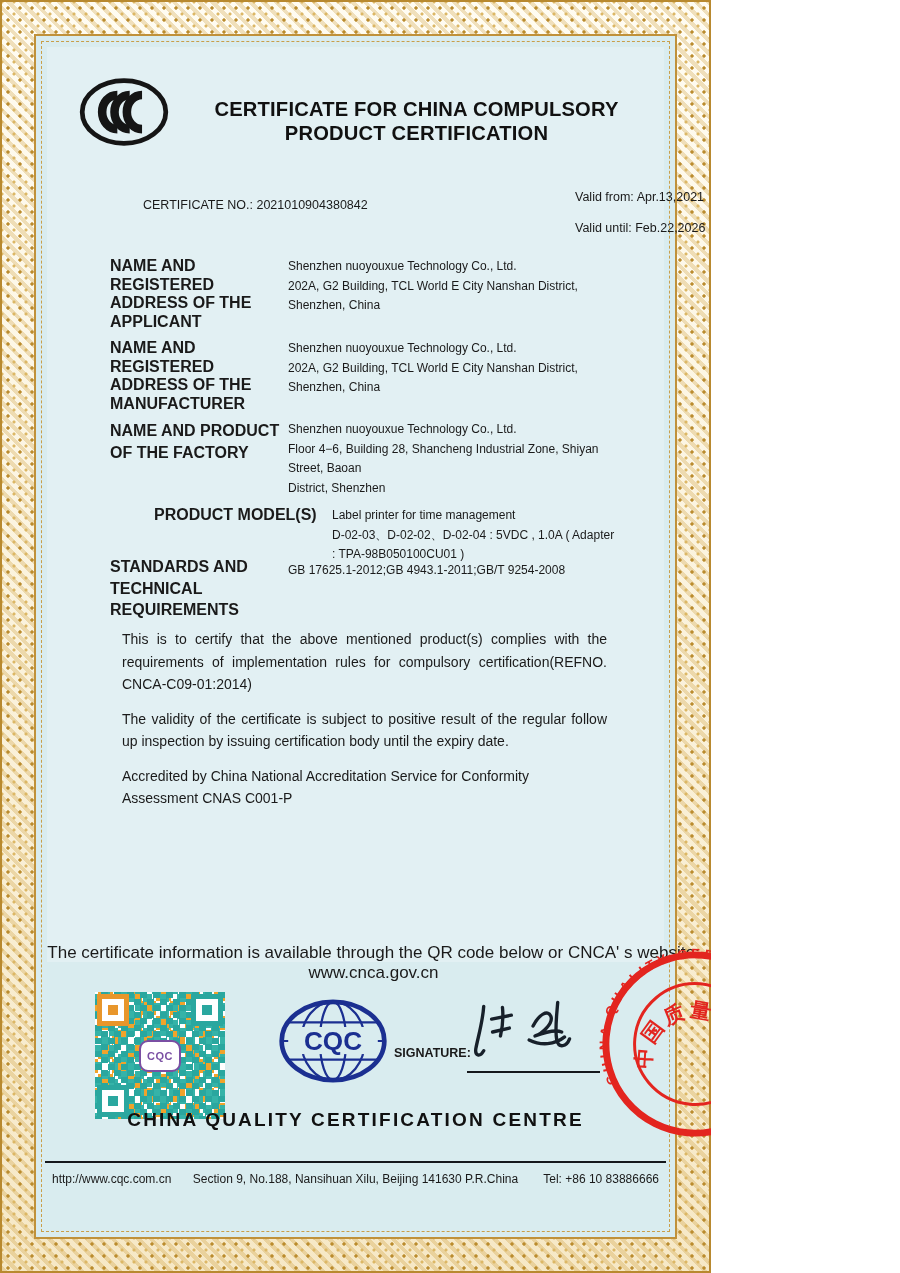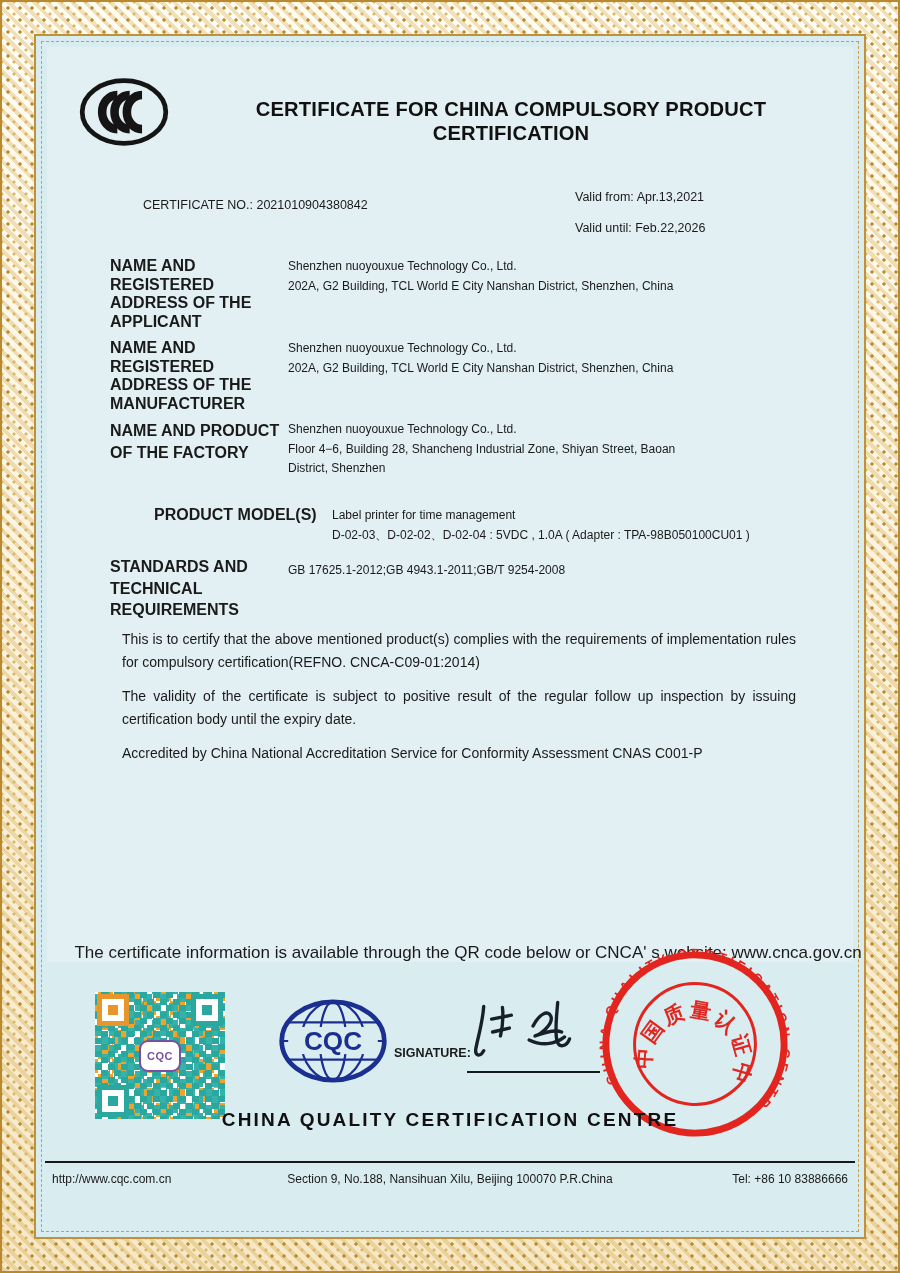--- a/index.html
+++ b/index.html
@@ -1,17 +1,17 @@
 <!DOCTYPE html>
 <html><head>
 <meta charset="utf-8">
 <style>
   html,body{margin:0;padding:0;background:#ffffff;}
   .page{
-    position:relative;width:900px;height:1273px;overflow:hidden;
+    position:relative;width:711px;height:1273px;overflow:hidden;
     font-family:"Liberation Sans",sans-serif;color:#1a1a1a;background:#a16207;
   }
   
   .frame{
     position:absolute;inset:0;
     border:2px solid #b8892f;box-sizing:border-box;
     background:
       radial-gradient(circle,#bb8c2e 1.4px,rgba(0,0,0,0) 1.9px) 0 0/12px 12px,
       radial-gradient(circle,#dcb765 1.3px,rgba(0,0,0,0) 1.8px) 6px 6px/12px 12px,
       repeating-linear-gradient(45deg,rgba(201,151,47,.28) 0 4px,rgba(255,255,255,0) 4px 9px),
@@ -228,15 +228,15 @@
     </text>
     <text font-size="21" font-weight="bold" fill="#e3251f" letter-spacing="3" font-family="DejaVu Sans, sans-serif">
       <textPath href="#stampInnerPath" startOffset="2%">中国质量认证中心</textPath>
     </text>
   </svg>
 
   <div class="centre-name">CHINA QUALITY CERTIFICATION CENTRE</div>
 
   <div class="footer-rule"></div>
   <div class="footer-text f-web">http://www.cqc.com.cn</div>
-  <div class="footer-text f-addr">Section 9, No.188, Nansihuan Xilu, Beijing 100070 P.R.China</div>
+  <div class="footer-text f-addr">Section 9, No.188, Nansihuan Xilu, Beijing 141630 P.R.China</div>
   <div class="footer-text f-tel">Tel: +86 10 83886666</div>
 </div>
 
 </body></html>

